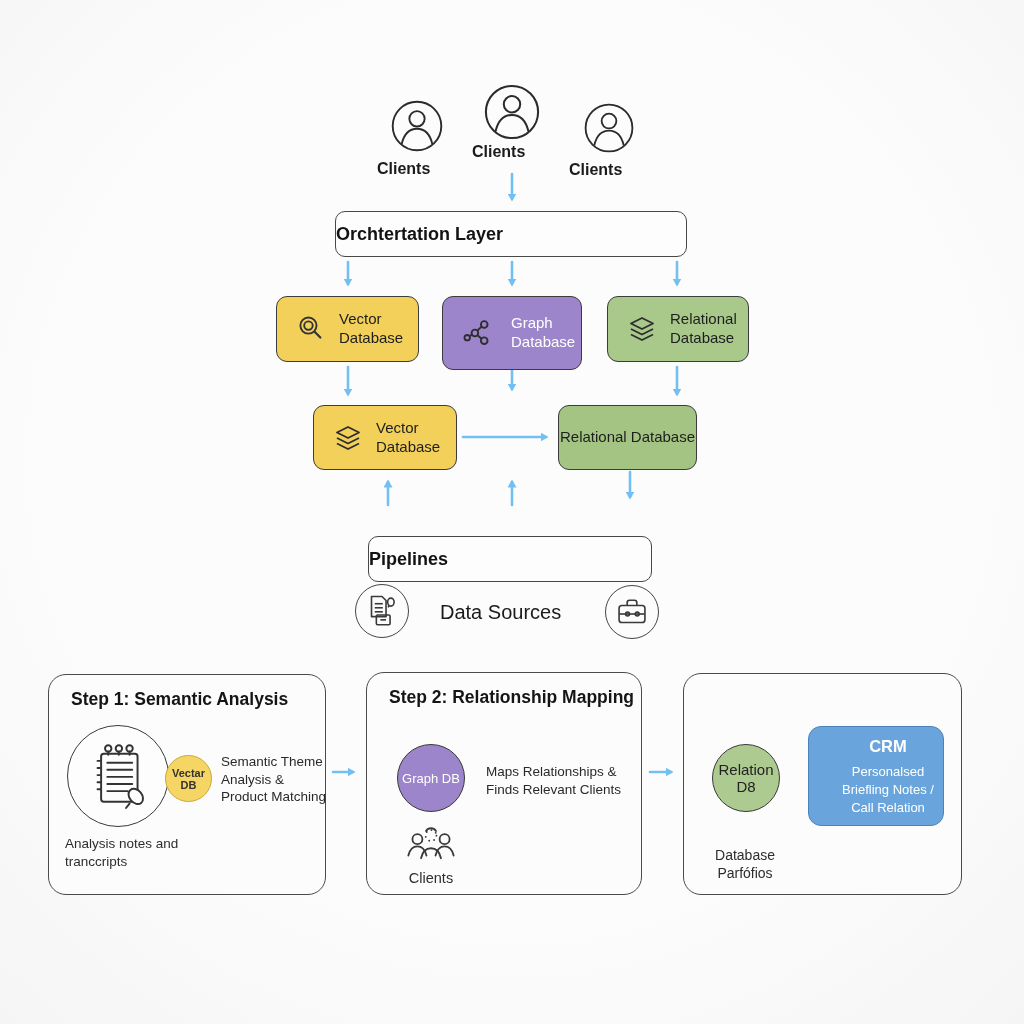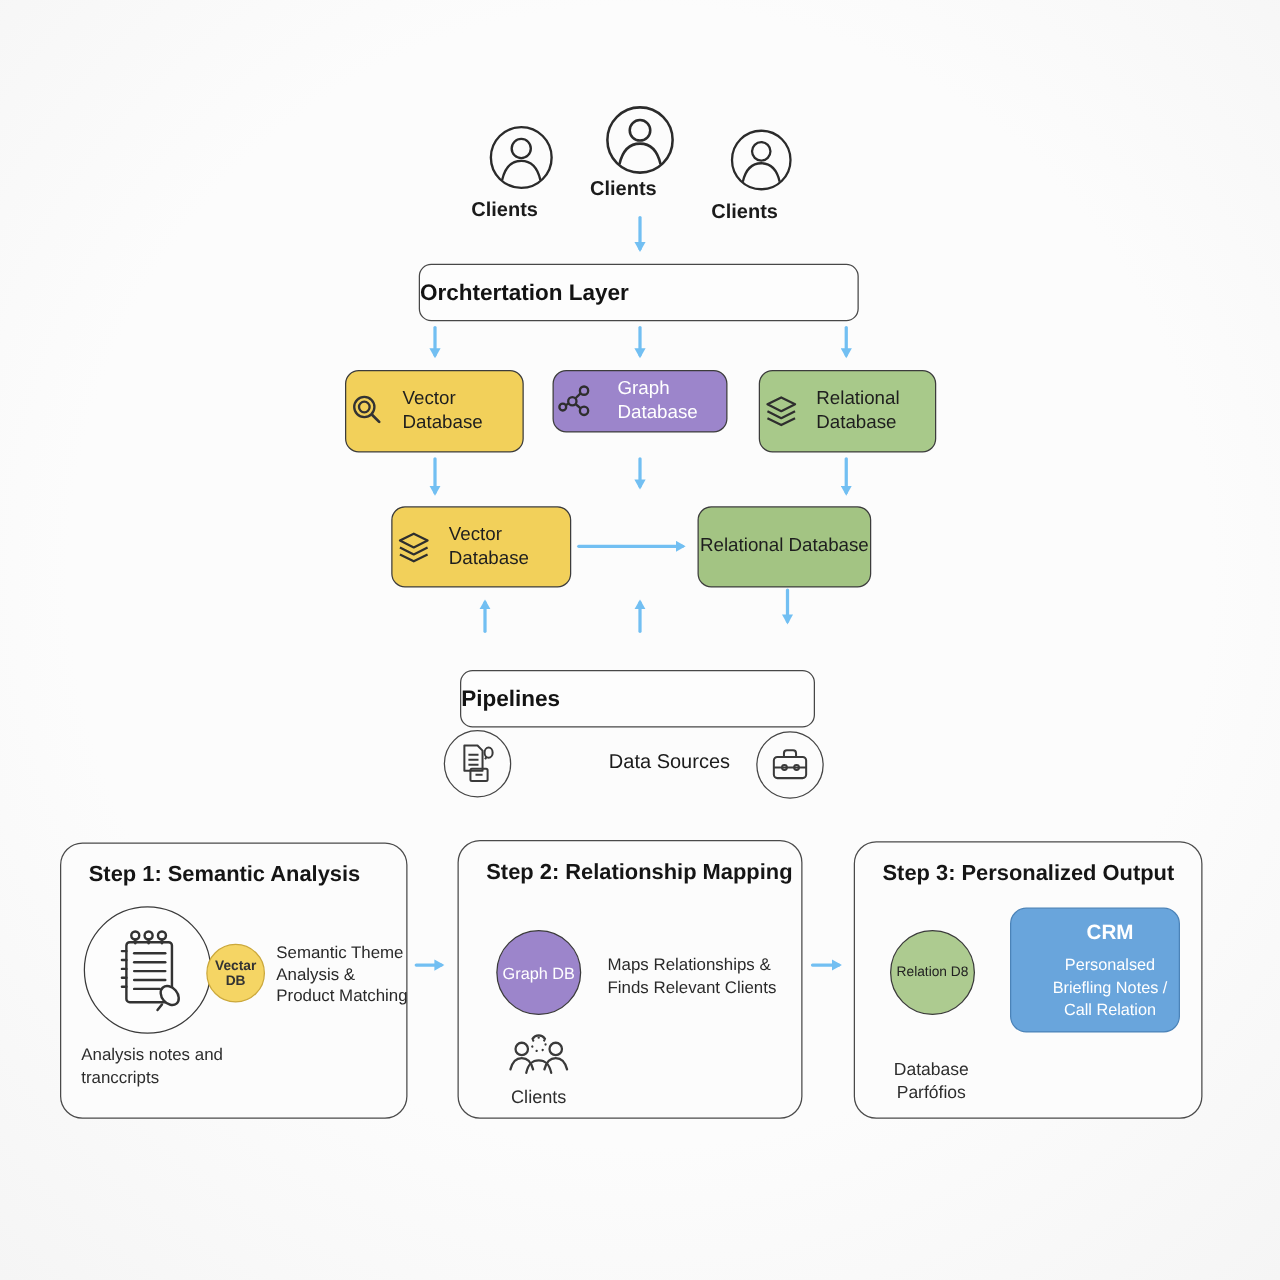--- a/index.html
+++ b/index.html
@@ -8,21 +8,21 @@
     background:radial-gradient(circle at 50% 45%, #FCFCFC 60%, #F5F5F5 100%);
     font-family:"Liberation Sans", sans-serif;color:#1c1c1c;
   }
   .abs{position:absolute;}
   svg{display:block;}
   
   #arrows{position:absolute;left:0;top:0;z-index:1;}
   
   .db-box{
     position:absolute;z-index:2;border:1.6px solid #3c3c3c;border-radius:11px;
-    display:flex;align-items:center;gap:11px;box-sizing:border-box;
+    display:flex;align-items:center;gap:11px;padding-left:17px;box-sizing:border-box;
   }
   .db-label{font-size:15px;font-weight:500;line-height:1.25;color:#1e1e1e;}
   .db-label.white{color:#ffffff;}
   .yellow{background:#F2D05A;}
   .purple{background:#9C85CB;}
   .green{background:#A8C98A;}
   .green2{background:#A3C483;}
   .wide-box{
     position:absolute;z-index:2;background:#FDFDFD;border:1.6px solid #474747;border-radius:10px;
     display:flex;align-items:center;justify-content:flex-start;
@@ -30,38 +30,38 @@
   }
   .centered-label{display:flex;align-items:center;justify-content:center;width:100%;text-align:center;}
   
   .client{position:absolute;z-index:2;text-align:center;}
   .client-label{font-size:16px;font-weight:600;color:#1b1b1b;}
   
   .src-circle{
     position:absolute;z-index:2;background:#FCFCFC;border:1.7px solid #454545;border-radius:50%;
     display:flex;align-items:center;justify-content:center;box-sizing:border-box;
   }
-  .ds-label{position:absolute;z-index:2;font-size:16px;font-weight:500;text-align:right;color:#1b1b1b;}
+  .ds-label{position:absolute;z-index:2;font-size:20px;font-weight:500;text-align:left;color:#1b1b1b;}
   
   .step-box{
     position:absolute;z-index:2;background:#FCFCFC;border:1.7px solid #4a4a4a;border-radius:18px;
     box-sizing:border-box;
   }
   .step-title{position:absolute;left:22px;top:14px;font-size:17.5px;font-weight:700;color:#151515;white-space:nowrap;}
   .bubble{
     position:absolute;background:#FDFDFD;border:1.8px solid #3a3a3a;border-radius:50%;
     display:flex;align-items:center;justify-content:center;box-sizing:border-box;
   }
   .badge{
     position:absolute;border-radius:50%;display:flex;align-items:center;justify-content:center;
     text-align:center;box-sizing:border-box;z-index:3;
   }
   .badge.b-yellow{background:#F5D564;border:1.4px solid #CBA83C;font-size:11px;font-weight:600;color:#333;}
   .badge.b-purple{background:#9C85CB;border:1.8px solid #3a3a3a;font-size:13px;font-weight:500;color:#fff;}
-  .badge.b-green{background:#ADCB90;border:1.8px solid #3a3a3a;font-size:11px;font-weight:500;color:#222;text-align:center;}
+  .badge.b-green{background:#ADCB90;border:1.8px solid #3a3a3a;font-size:15px;font-weight:500;color:#222;text-align:center;}
   .desc{position:absolute;font-size:13.5px;color:#2a2a2a;line-height:1.3;white-space:pre-line;}
   .caption{position:absolute;font-size:13.5px;color:#2d2d2d;line-height:1.32;white-space:pre-line;}
   .crm-box{
     position:absolute;background:#69A5DC;border:1.5px solid #4b83b8;border-radius:13px;
     color:#fff;text-align:center;box-sizing:border-box;padding-top:10px;
   }
   .crm-title{font-size:16.5px;font-weight:700;margin-bottom:7px;}
   .crm-body{font-size:13px;font-weight:500;line-height:1.38;white-space:pre-line;}
 </style>
 </head>
@@ -144,21 +144,21 @@
         <g stroke="#333333" stroke-width="2.2" fill="none">
           <circle cx="17" cy="16" r="9.5"></circle>
           <circle cx="17" cy="16" r="5"></circle>
           <line x1="24.5" y1="23.5" x2="31" y2="30" stroke-width="2.6" stroke-linecap="round"></line>
         </g>
       </svg>
     </span>
     <span class="db-label" style="width:76px;">Vector Database</span>
   </div>
 
-  <div class="db-box purple" style="left:442px;top:296px;width:140px;height:50px;gap:17px;">
+  <div class="db-box purple" style="left:442px;top:296px;width:140px;height:74px;gap:17px;">
     <span>
       <svg viewBox="0 0 40 40" width="34" height="34">
         <g stroke="#2e2e2e" stroke-width="2.2" fill="none">
           <line x1="10" y1="24.5" x2="17.5" y2="20"></line>
           <line x1="17.5" y1="20" x2="27.5" y2="10.5"></line>
           <line x1="17.5" y1="20" x2="27.5" y2="28.5"></line>
         </g>
         <g stroke="#2e2e2e" stroke-width="2.2" fill="#9C85CB">
           <circle cx="8.5" cy="25.5" r="3.2"></circle>
           <circle cx="17.5" cy="20" r="3.9"></circle>
@@ -297,21 +297,20 @@
           <path d="M21 41 C23 32 27 30 32 30 C37 30 41 32 43 41"></path>
           <path d="M37 38 C39 30 43 28 47 28 C51 28 55 30 57 38"></path>
         </g>
       </svg>
     </div>
 
     <div class="caption" style="left:14px;top:196px;width:100px;text-align:center;font-size:14.5px;">Clients</div>
   </div>
 
   <div class="step-box" style="left:683px;top:673px;width:279px;height:222px;">
-    <div class="step-title">Step 3: Personalized Output</div>
 
     <div class="badge b-green" style="left:28px;top:70px;width:68px;height:68px;">Relation D8</div>
 
     <div class="crm-box" style="left:124px;top:52px;width:136px;height:100px;padding-left:24px;">
       <div class="crm-title">CRM</div>
       <div class="crm-body">Personalsed
 Briefling Notes /
 Call Relation</div>
     </div>
 

